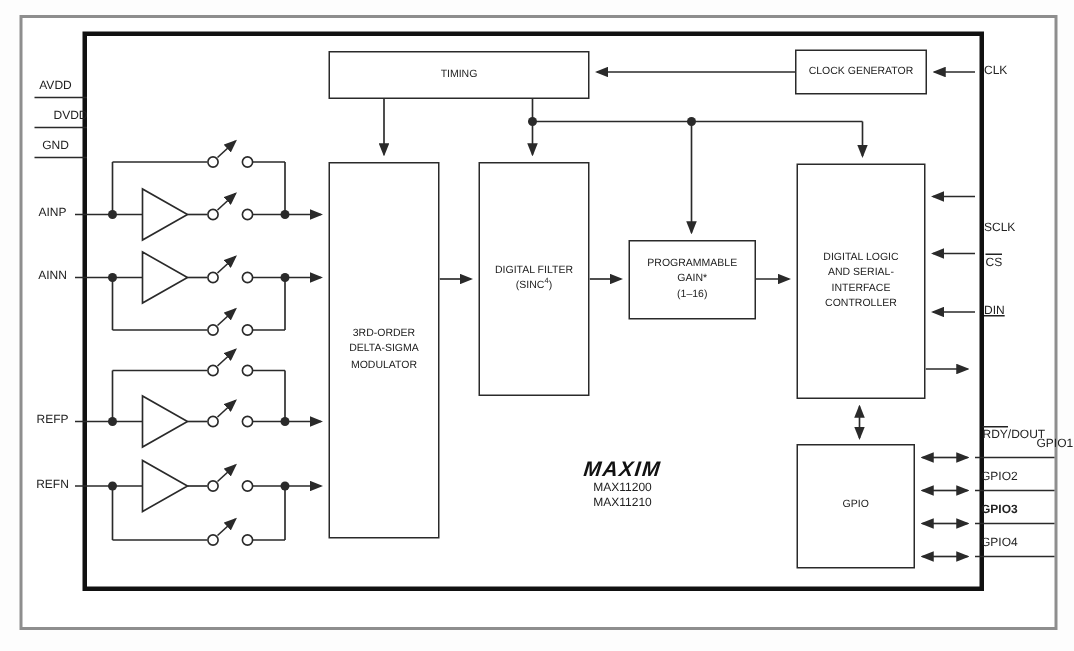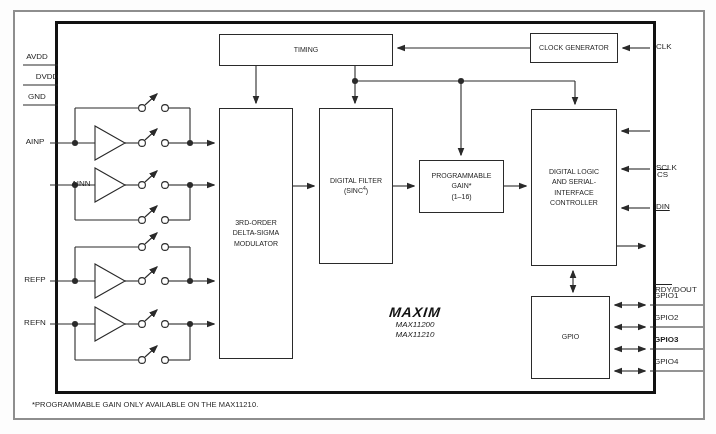--- a/index.html
+++ b/index.html
@@ -14,21 +14,21 @@
          display:flex;flex-direction:column;align-items:center;justify-content:center;
          text-align:center;font-size:7px;line-height:1.5;letter-spacing:0;color:#222;}
   .pin{position:absolute;font-size:8px;line-height:1.1;color:#222;white-space:nowrap;}
   .pin.center{text-align:center;}
   .pin.right{text-align:center;}
   .ovl{display:inline-block;border-top:1px solid #222;line-height:1.15;margin-top:44px;}
   sup.s4{font-size:5px;vertical-align:super;line-height:0;}
   #brand{position:absolute;left:368px;top:304px;width:94px;text-align:center;}
   #brand .logo{font-size:14px;font-weight:bold;font-style:italic;letter-spacing:1px;
                transform:skewX(-6deg);color:#111;}
-  #brand .part{font-size:8px;font-style:italic;line-height:1.3;color:#222;text-align:center;}
+  #brand .part{font-size:8px;line-height:1.3;color:#222;text-align:center;}
   #footnote{position:absolute;left:32px;top:400px;font-size:7.5px;letter-spacing:0.1px;color:#222;}
 </style>
 </head>
 <body>
 
 <div id="stage">
   <div id="outer-frame"></div>
   <div id="chip-border"></div>
 
   <svg class="wires" viewBox="0 0 716 434" stroke="#2a2a2a" stroke-width="1.1" fill="none">
@@ -218,34 +218,33 @@
   </div>
 
   <div class="block" style="left:531px;top:296px;width:79px;height:83px;">
     <span>GPIO</span>
   </div>
 
   <div class="pin center" style="left:18px;top:53px;width:38px;">AVDD</div>
   <div class="pin center" style="left:28px;top:73px;width:38px;">DVDD</div>
   <div class="pin center" style="left:18px;top:93px;width:38px;">GND</div>
   <div class="pin right" style="left:22px;top:138px;width:26px;">AINP</div>
-  <div class="pin right" style="left:22px;top:180px;width:26px;margin-left:46px;">AINN</div>
+  <div class="pin right" style="left:22px;top:180px;width:26px;">AINN</div>
   <div class="pin right" style="left:22px;top:276px;width:26px;">REFP</div>
   <div class="pin right" style="left:22px;top:319px;width:26px;">REFN</div>
 
   <div class="pin" style="left:656px;top:43px;">CLK</div>
   <div class="pin" style="left:657px;top:125px;"><span class="ovl">CS</span></div>
-  <div class="pin" style="left:656px;top:164px;">SCLK</div>
+  <div class="pin" style="left:656px;top:148px;">SCLK</div>
   <div class="pin" style="left:656px;top:203px;text-decoration:underline;">DIN</div>
   <div class="pin" style="left:655px;top:240px;"><span class="ovl">RDY</span><span>/DOUT</span></div>
-  <div class="pin" style="left:654px;top:292px;">GPIO1</div>
+  <div class="pin" style="left:691px;top:292px;">GPIO1</div>
   <div class="pin" style="left:654px;top:314px;">GPIO2</div>
   <div class="pin" style="left:654px;top:336px;font-weight:bold;">GPIO3</div>
   <div class="pin" style="left:654px;top:358px;">GPIO4</div>
 
   <div id="brand">
     <div class="logo">MAXIM</div>
     <div class="part">MAX11200</div>
     <div class="part">MAX11210</div>
   </div>
 
-  <div id="footnote">*PROGRAMMABLE GAIN ONLY AVAILABLE ON THE MAX11210.</div>
 </div>
 
 </body></html>

